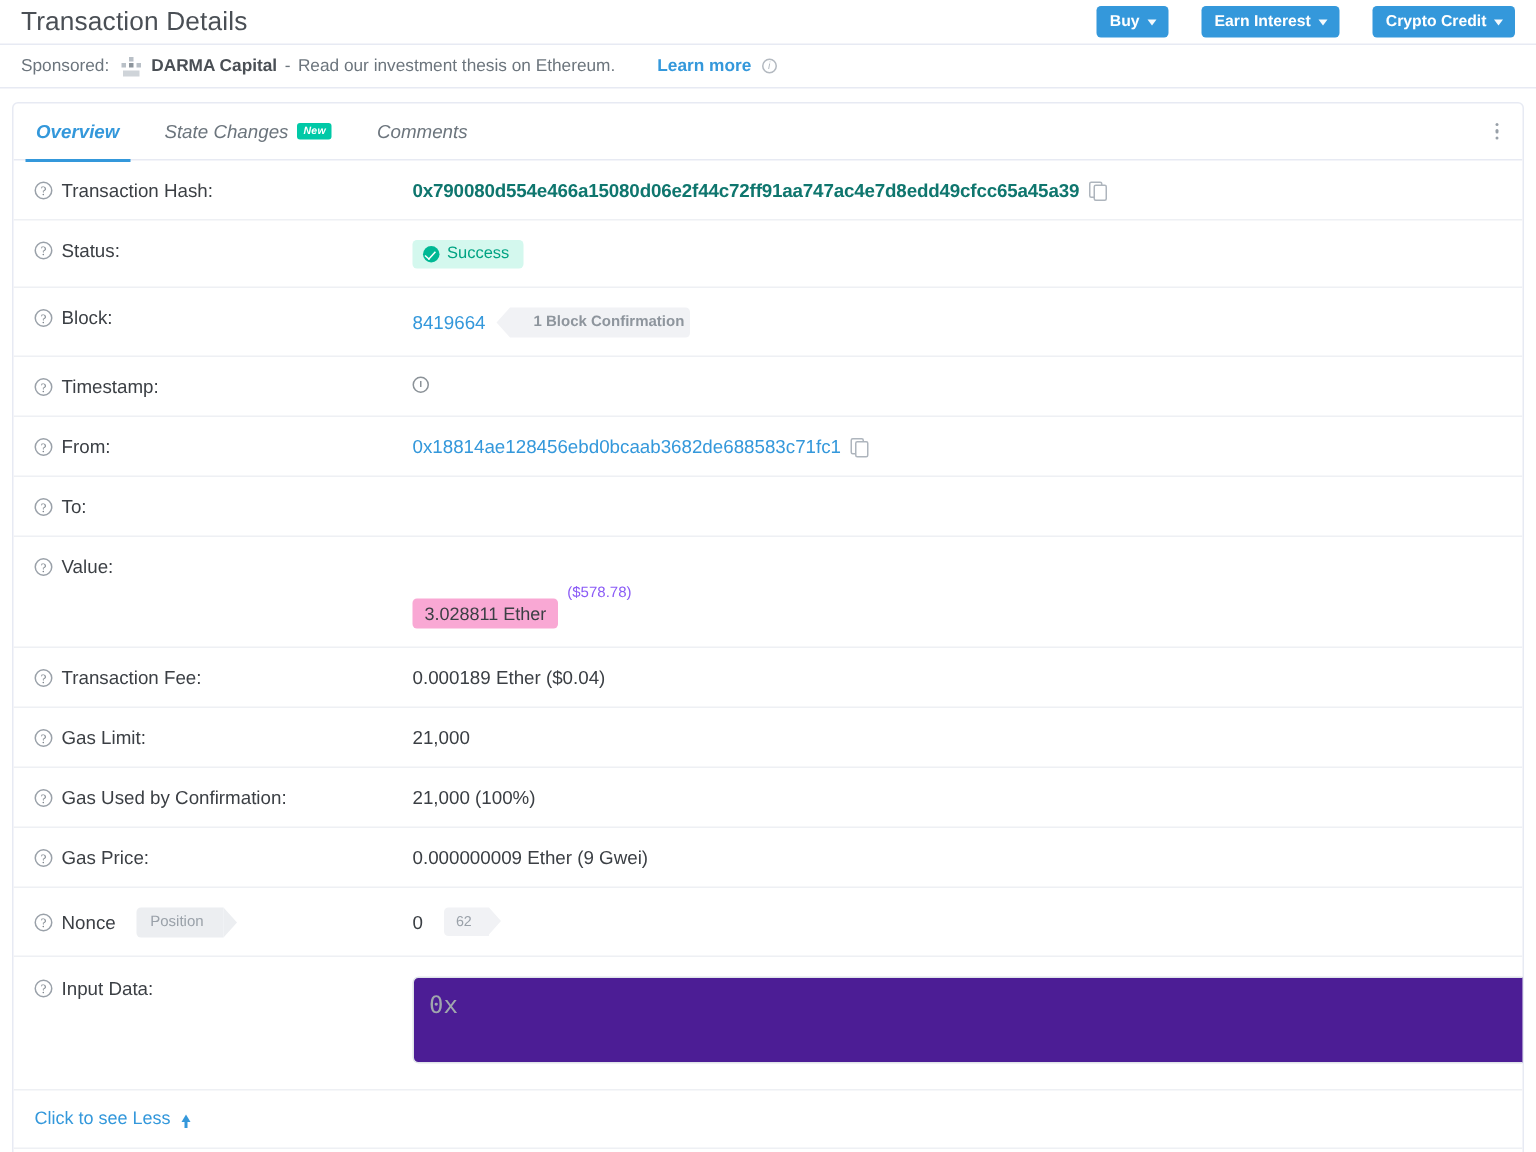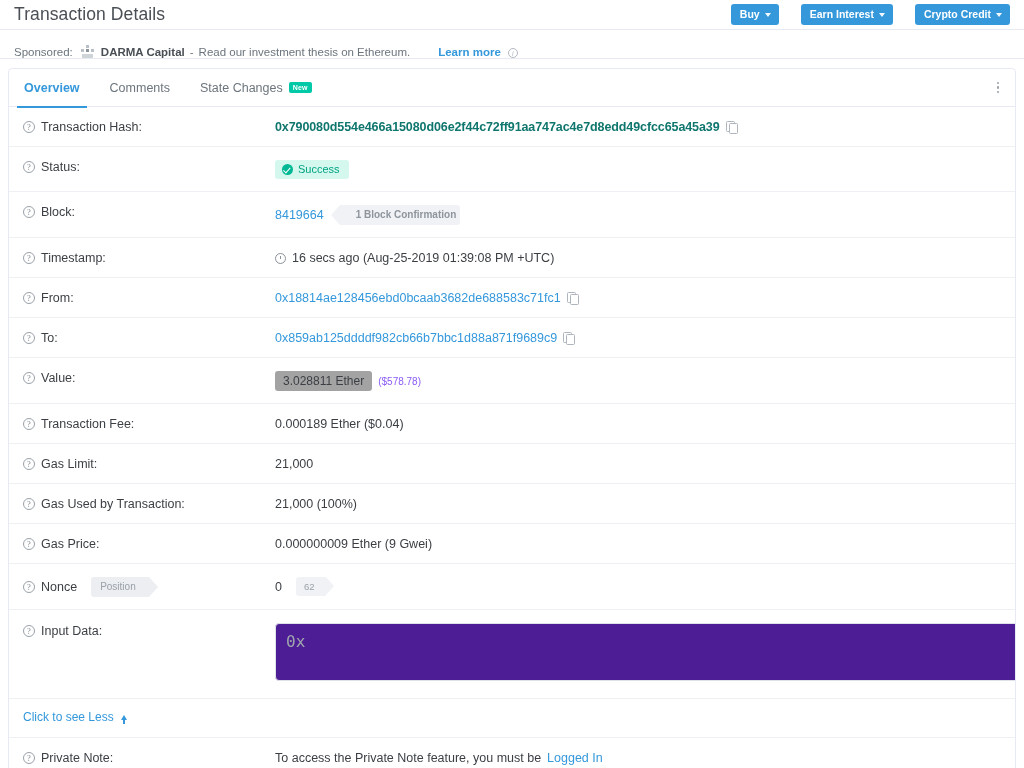--- a/index.html
+++ b/index.html
@@ -55,21 +55,21 @@
     border-left: 3.5px solid transparent;
     border-right: 3.5px solid transparent;
     border-top: 4px solid #ffffff;
     opacity: .95;
   }
 
   
   .sponsor-bar {
     height: 29px;
     display: flex;
-    align-items: flex-end;
+    align-items: center;
     padding: 0 14px;
     font-size: 11.5px;
     color: #6c757d;
     background: #ffffff;
     border-bottom: 1px solid #e7eaf3;
     gap: 5px;
   }
   .sponsor-label { color: #6c757d; }
   .darma-logo {
     width: 13px; height: 13px;
@@ -109,20 +109,21 @@
     border: 1px solid #e7eaf3;
     border-radius: 4px;
     overflow: hidden;
   }
   .tabbar {
     display: flex;
     align-items: center;
     height: 38px;
     padding: 0 6px 0 0;
     border-bottom: 1px solid #e7eaf3;
+    font-style: italic;
   }
   .tab {
     position: relative;
     display: flex;
     align-items: center;
     gap: 6px;
     height: 38px;
     padding: 0 15px;
     font-size: 12.5px;
     color: #6c757d;
@@ -292,26 +293,27 @@
   }
   .clock-ico::after {
     content: "";
     position: absolute;
     left: 4px; top: 2px;
     width: 1px; height: 3.5px;
     background: #8b9298;
   }
 
   .chip-grey {
-    background: #a3a3a3;
+    background: #f9a8d4;
     border-radius: 3px;
     padding: 4px 8px;
     font-size: 12px;
     color: #3b3f44;
     line-height: 1;
+    margin-top: 28px;
   }
   .usd { color: #8b5cf6; font-size: 10px; }
 
   .tag-position {
     position: relative;
     display: inline-flex;
     align-items: center;
     background: #eceef1;
     color: #9aa1a9;
     font-size: 10px;
@@ -450,25 +452,25 @@
   <span class="info-circle">i</span>
 </div>
 
 <div class="card">
 
   <div class="tabbar">
     <div class="tab active">
       <span>Overview</span>
     </div>
     <div class="tab">
-      <span>Comments</span>
-    </div>
-    <div class="tab">
       <span>State Changes</span>
       <span class="tab-badge">New</span>
+    </div>
+    <div class="tab">
+      <span>Comments</span>
     </div>
     <div class="kebab">
       <i></i>
         <i></i>
         <i></i>
     </div>
   </div>
 
   <div class="row">
     <div class="row-label">
@@ -505,44 +507,39 @@
     </div>
   </div>
 
   <div class="row">
     <div class="row-label">
       <span class="qmark">?</span>
       <span>Timestamp:</span>
     </div>
     <div class="row-value">
       <span class="clock-ico"></span>
-      <span>16 secs ago (Aug-25-2019 01:39:08 PM +UTC)</span>
     </div>
   </div>
 
   <div class="row">
     <div class="row-label">
       <span class="qmark">?</span>
       <span>From:</span>
     </div>
     <div class="row-value">
       <a class="link-blue">0x18814ae128456ebd0bcaab3682de688583c71fc1</a>
       <span class="copy-ico"></span>
     </div>
   </div>
 
   <div class="row">
     <div class="row-label">
       <span class="qmark">?</span>
       <span>To:</span>
     </div>
-    <div class="row-value">
-      <a class="link-blue">0x859ab125ddddf982cb66b7bbc1d88a871f9689c9</a>
-      <span class="copy-ico"></span>
-    </div>
   </div>
 
   <div class="row">
     <div class="row-label">
       <span class="qmark">?</span>
       <span>Value:</span>
     </div>
     <div class="row-value">
       <span class="chip-grey">3.028811 Ether</span>
       <span class="usd">($578.78)</span>
@@ -561,21 +558,21 @@
     <div class="row-label">
       <span class="qmark">?</span>
       <span>Gas Limit:</span>
     </div>
     <div class="row-value">21,000</div>
   </div>
 
   <div class="row">
     <div class="row-label">
       <span class="qmark">?</span>
-      <span>Gas Used by Transaction:</span>
+      <span>Gas Used by Confirmation:</span>
     </div>
     <div class="row-value">21,000 (100%)</div>
   </div>
 
   <div class="row">
     <div class="row-label">
       <span class="qmark">?</span>
       <span>Gas Price:</span>
     </div>
     <div class="row-value">0.000000009 Ether (9 Gwei)</div>

